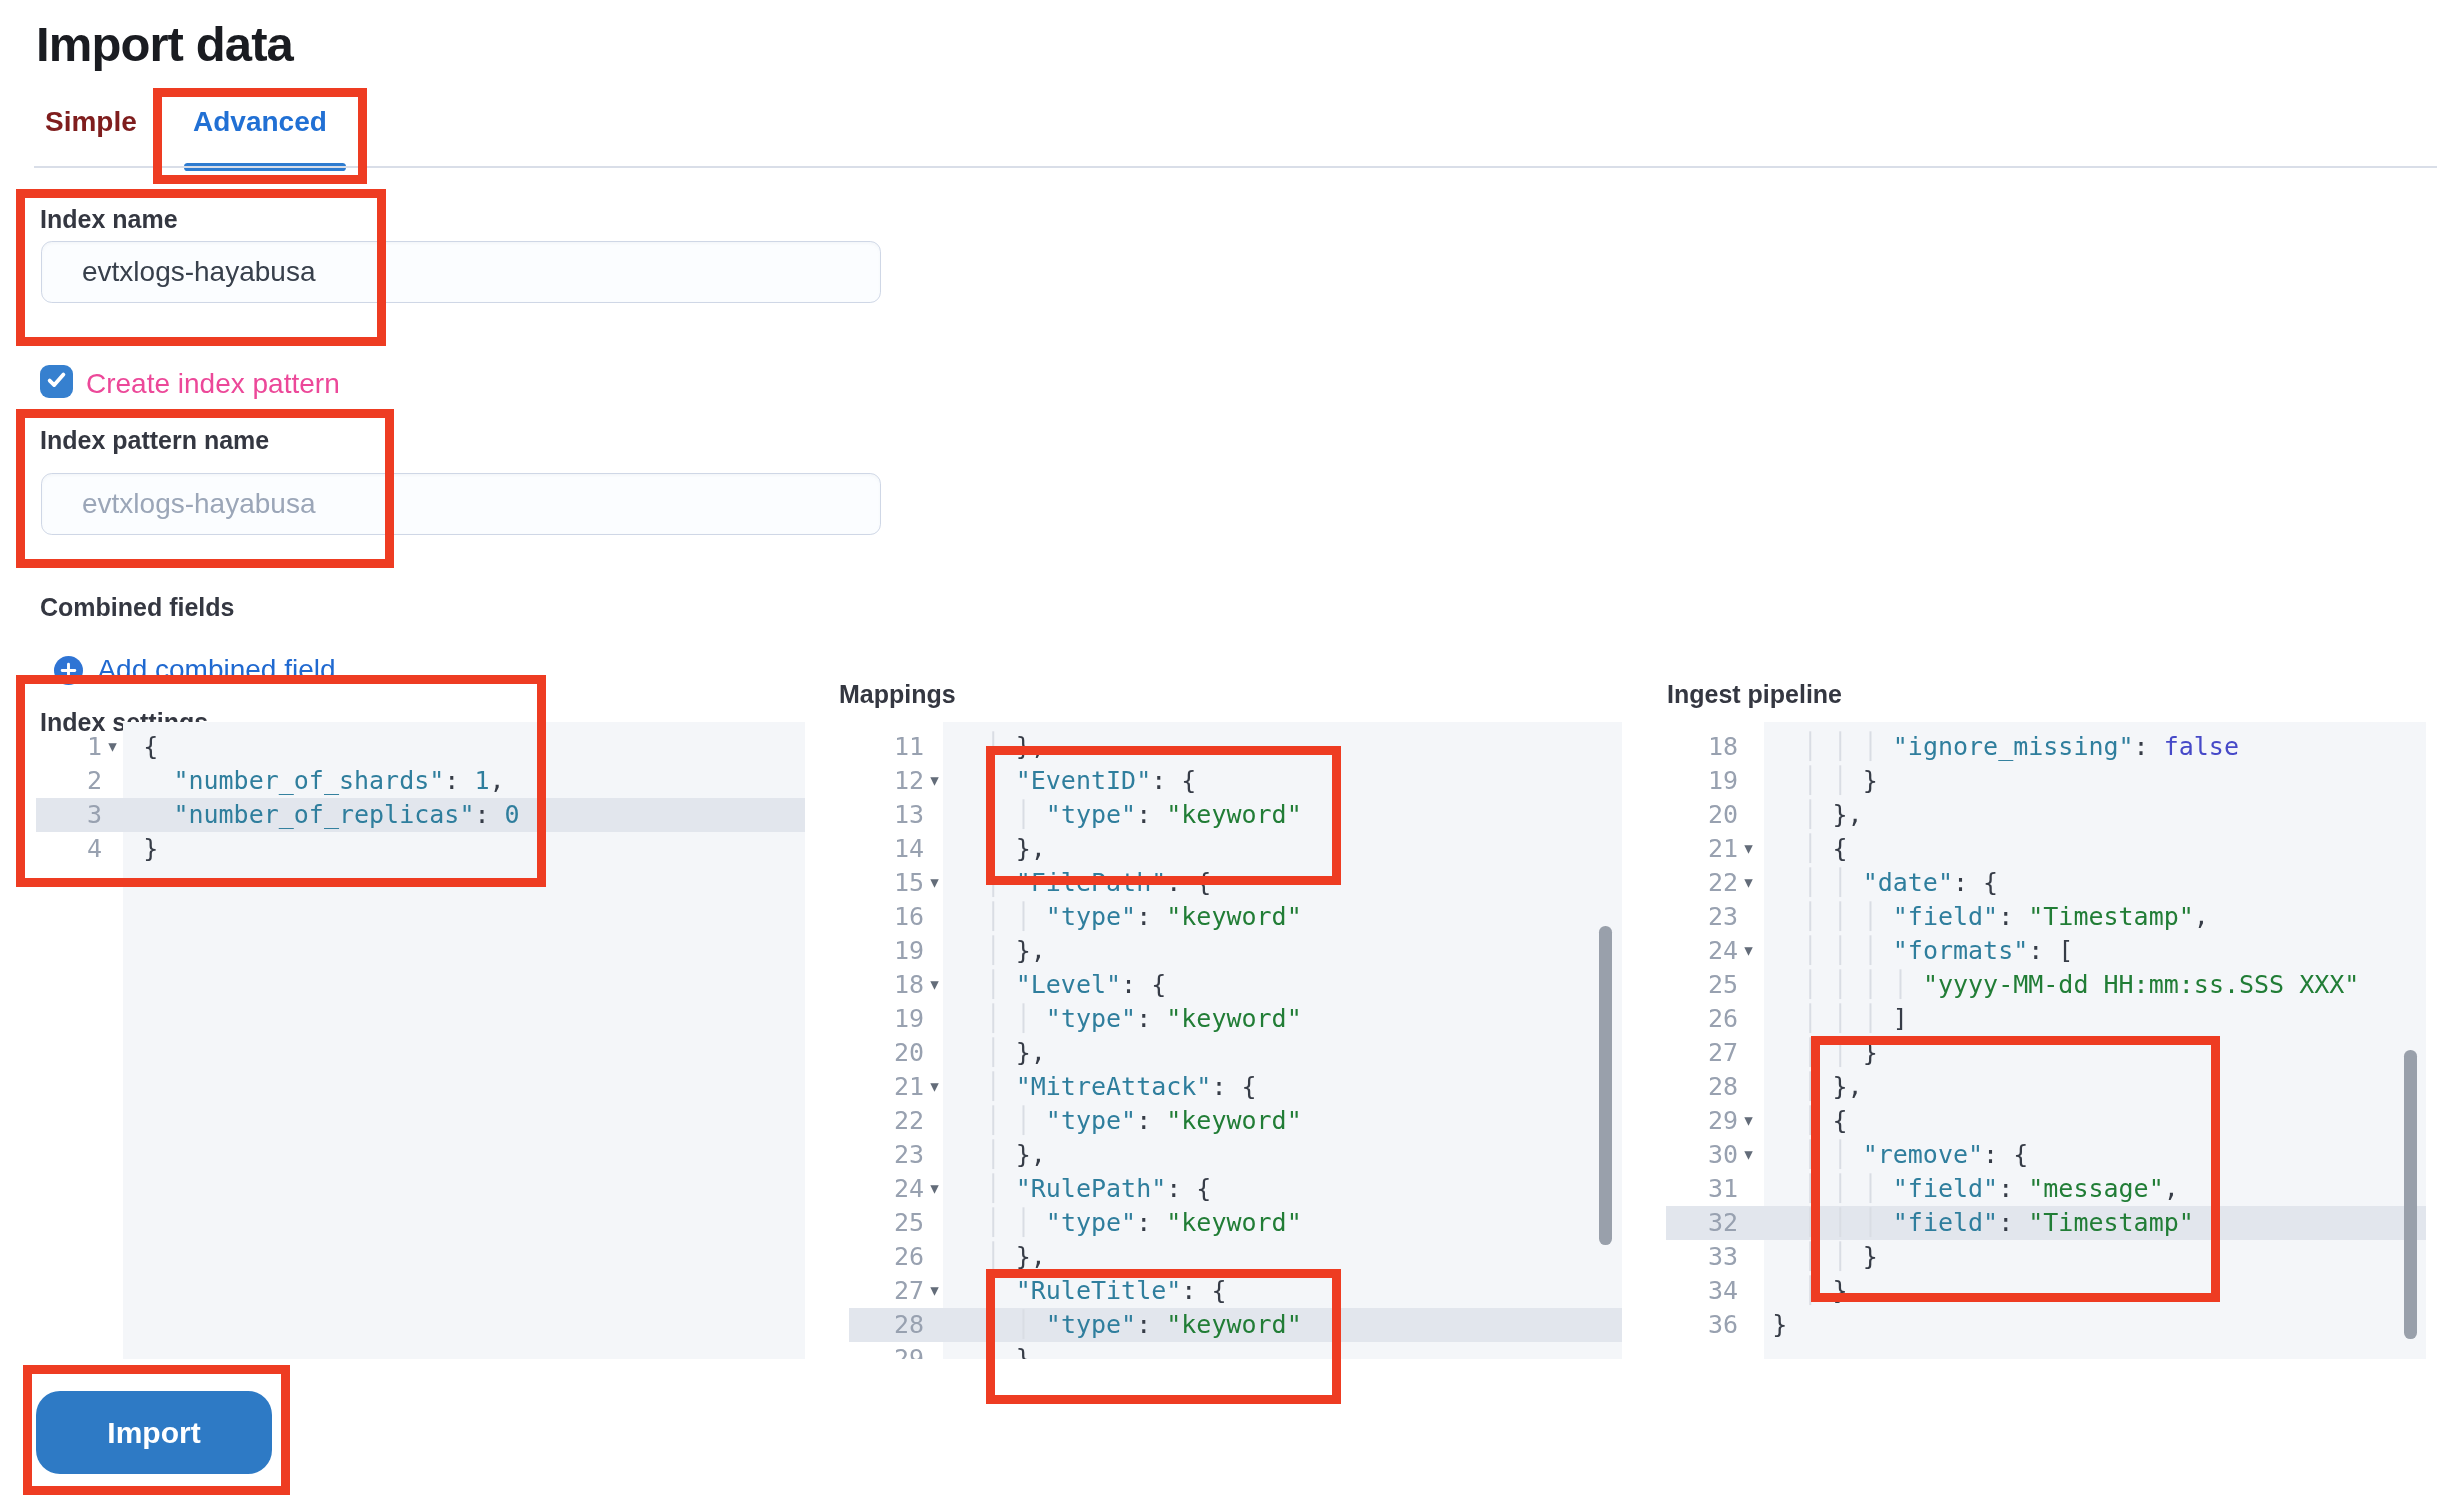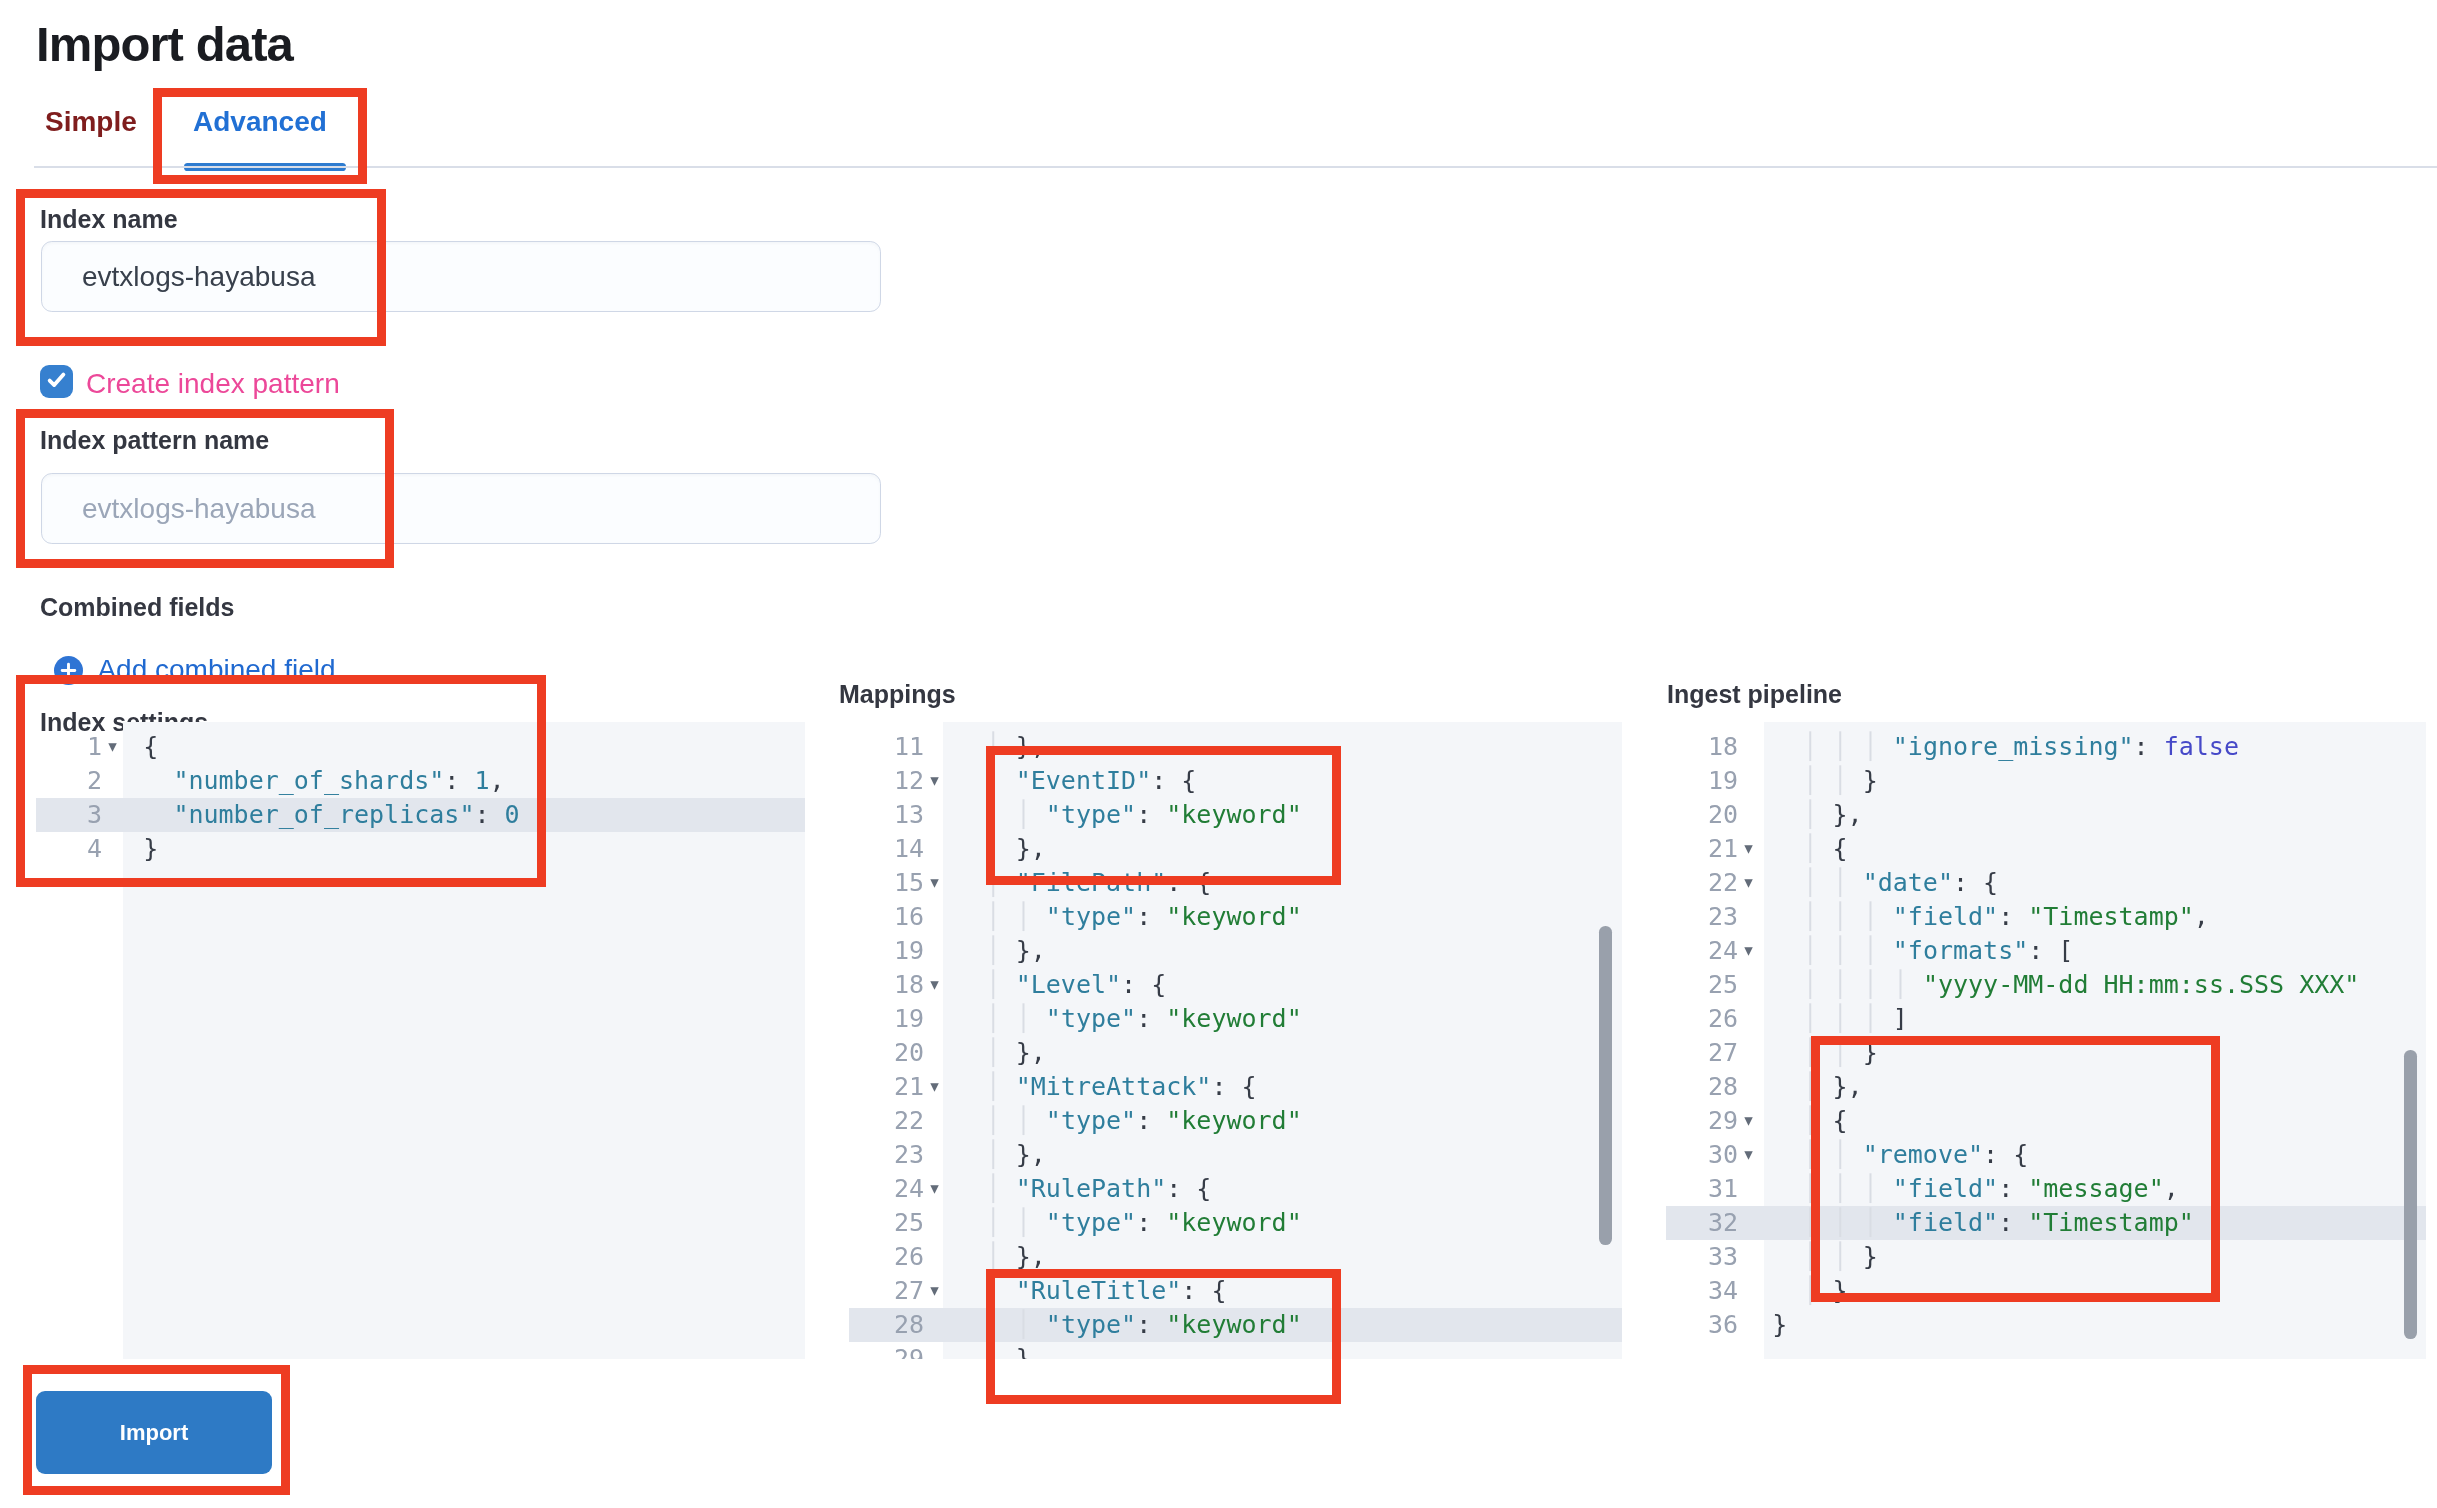--- a/index.html
+++ b/index.html
@@ -12,21 +12,21 @@
   .tab-simple{left:45px;color:#7f1d1d;}
   .tab-advanced{left:193px;color:#2170d4;}
   .tab-underline{position:absolute;left:184px;top:163px;width:162px;height:8px;background:#2e7cd0;border-radius:3.6px;}
   .tabs-divider{position:absolute;left:34px;top:166px;right:0;height:1.8px;background:#d9dee8;}
 
   
   .field-label{position:absolute;font-size:25px;font-weight:700;color:#343741;}
   .lbl-index-name{left:40px;top:205px;}
   .lbl-pattern-name{left:40px;top:426px;text-align:center;}
   .lbl-combined{left:40px;top:593px;}
-  .text-input{position:absolute;left:41px;width:840px;height:71px;border:1.8px solid #cfd7e6;border-radius:10.8px;
+  .text-input{position:absolute;left:41px;width:840px;height:62px;border:1.8px solid #cfd7e6;border-radius:10.8px;
               background:#fbfdff;font-family:"Liberation Sans",sans-serif;font-size:28px;color:#38404c;
               padding:0 0 0 40px;box-sizing:border-box;outline:none;box-shadow:0 1.8px 2.7px rgba(150,160,180,0.08) inset;}
   .input-name{top:241px;}
   .input-pattern{top:473px;}
   .input-pattern::placeholder{color:#9ba6b8;opacity:1;}
   .text-input::placeholder{color:#9ba6b8;opacity:1;}
 
   .checkbox{position:absolute;left:40px;top:365px;width:33px;height:33px;border-radius:9px;background:#3680cf;
             display:flex;align-items:center;justify-content:center;cursor:pointer;}
   .checkbox svg{width:23.4px;height:23.4px;}
@@ -67,22 +67,22 @@
   .ed-mappings .codepre{padding-left:7.2px;}
   .ed-ingest .codepre{padding-left:8px;}
   .tk-k{color:#2f7e9d;} .tk-n{color:#2f7e9d;} .tk-s{color:#217d36;} .tk-b{color:#4649c8;}
   .tk-p{color:#363c47;} .tk-g{color:#d9dde4;}
 
   .scrollbar-thumb{position:absolute;width:12.6px;border-radius:6.3px;background:#99a0ab;cursor:pointer;}
   .sb-mappings{left:1599px;top:926px;height:319px;}
   .sb-ingest{left:2404px;top:1050px;height:289px;}
 
   
-  .import-btn{position:absolute;left:36px;top:1391px;width:236px;height:83px;border:none;border-radius:9px;
-              background:#2e7ac5;color:#fff;font-family:"Liberation Sans",sans-serif;font-size:22px;font-weight:700;cursor:pointer;}
+  .import-btn{position:absolute;left:36px;top:1391px;width:236px;height:83px;border:none;border-radius:24px;
+              background:#2e7ac5;color:#fff;font-family:"Liberation Sans",sans-serif;font-size:30px;font-weight:700;cursor:pointer;}
 
   
   .anno{position:absolute;border:9px solid #ee3c22;pointer-events:none;box-sizing:border-box;}
   .a-advanced{left:153px;top:88px;width:214px;height:96px;}
   .a-name{left:16px;top:189px;width:370px;height:157px;}
   .a-pattern{left:16px;top:409px;width:378px;height:159px;}
   .a-settings{left:16px;top:675px;width:530px;height:212px;}
   .a-eventid{left:986px;top:746px;width:355px;height:139px;}
   .a-ruletitle{left:986px;top:1269px;width:355px;height:135px;}
   .a-remove{left:1811px;top:1036px;width:409px;height:266px;}

